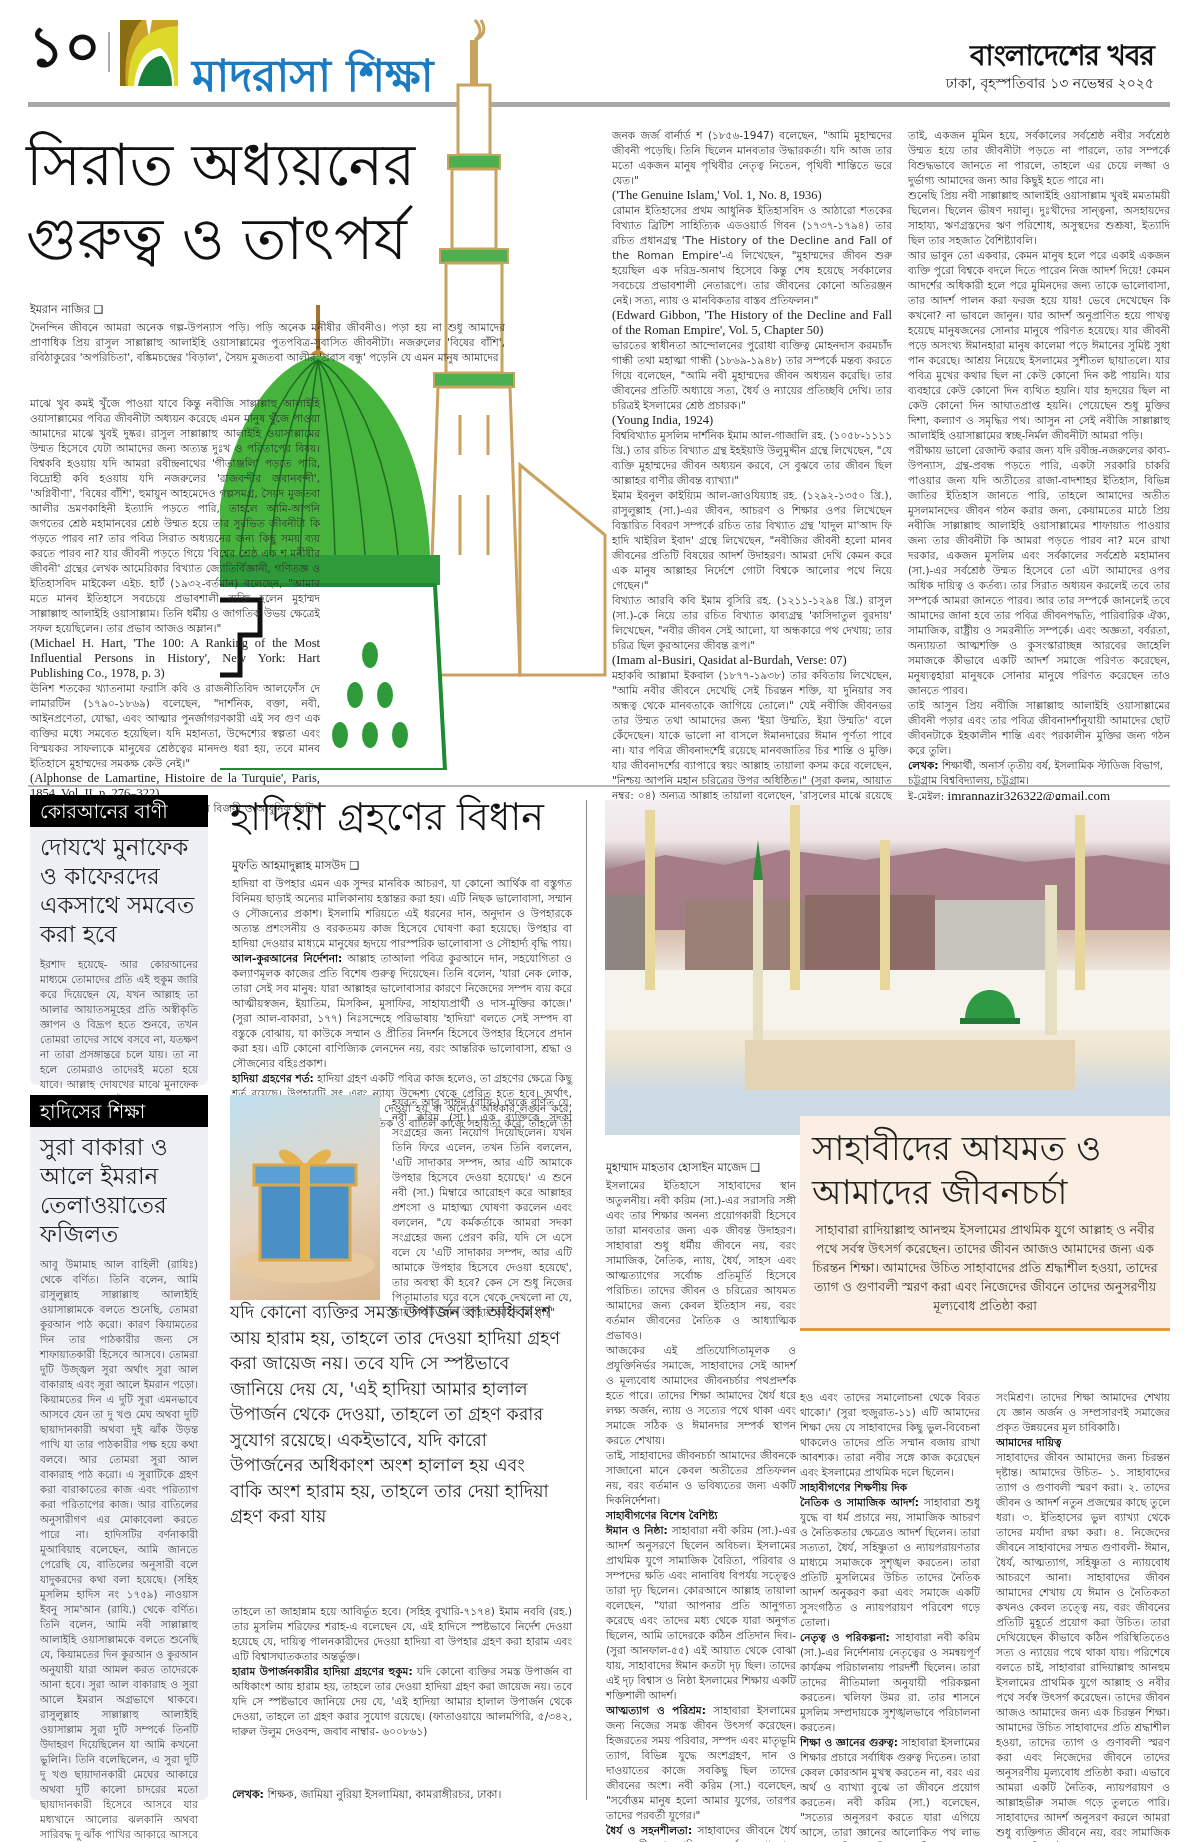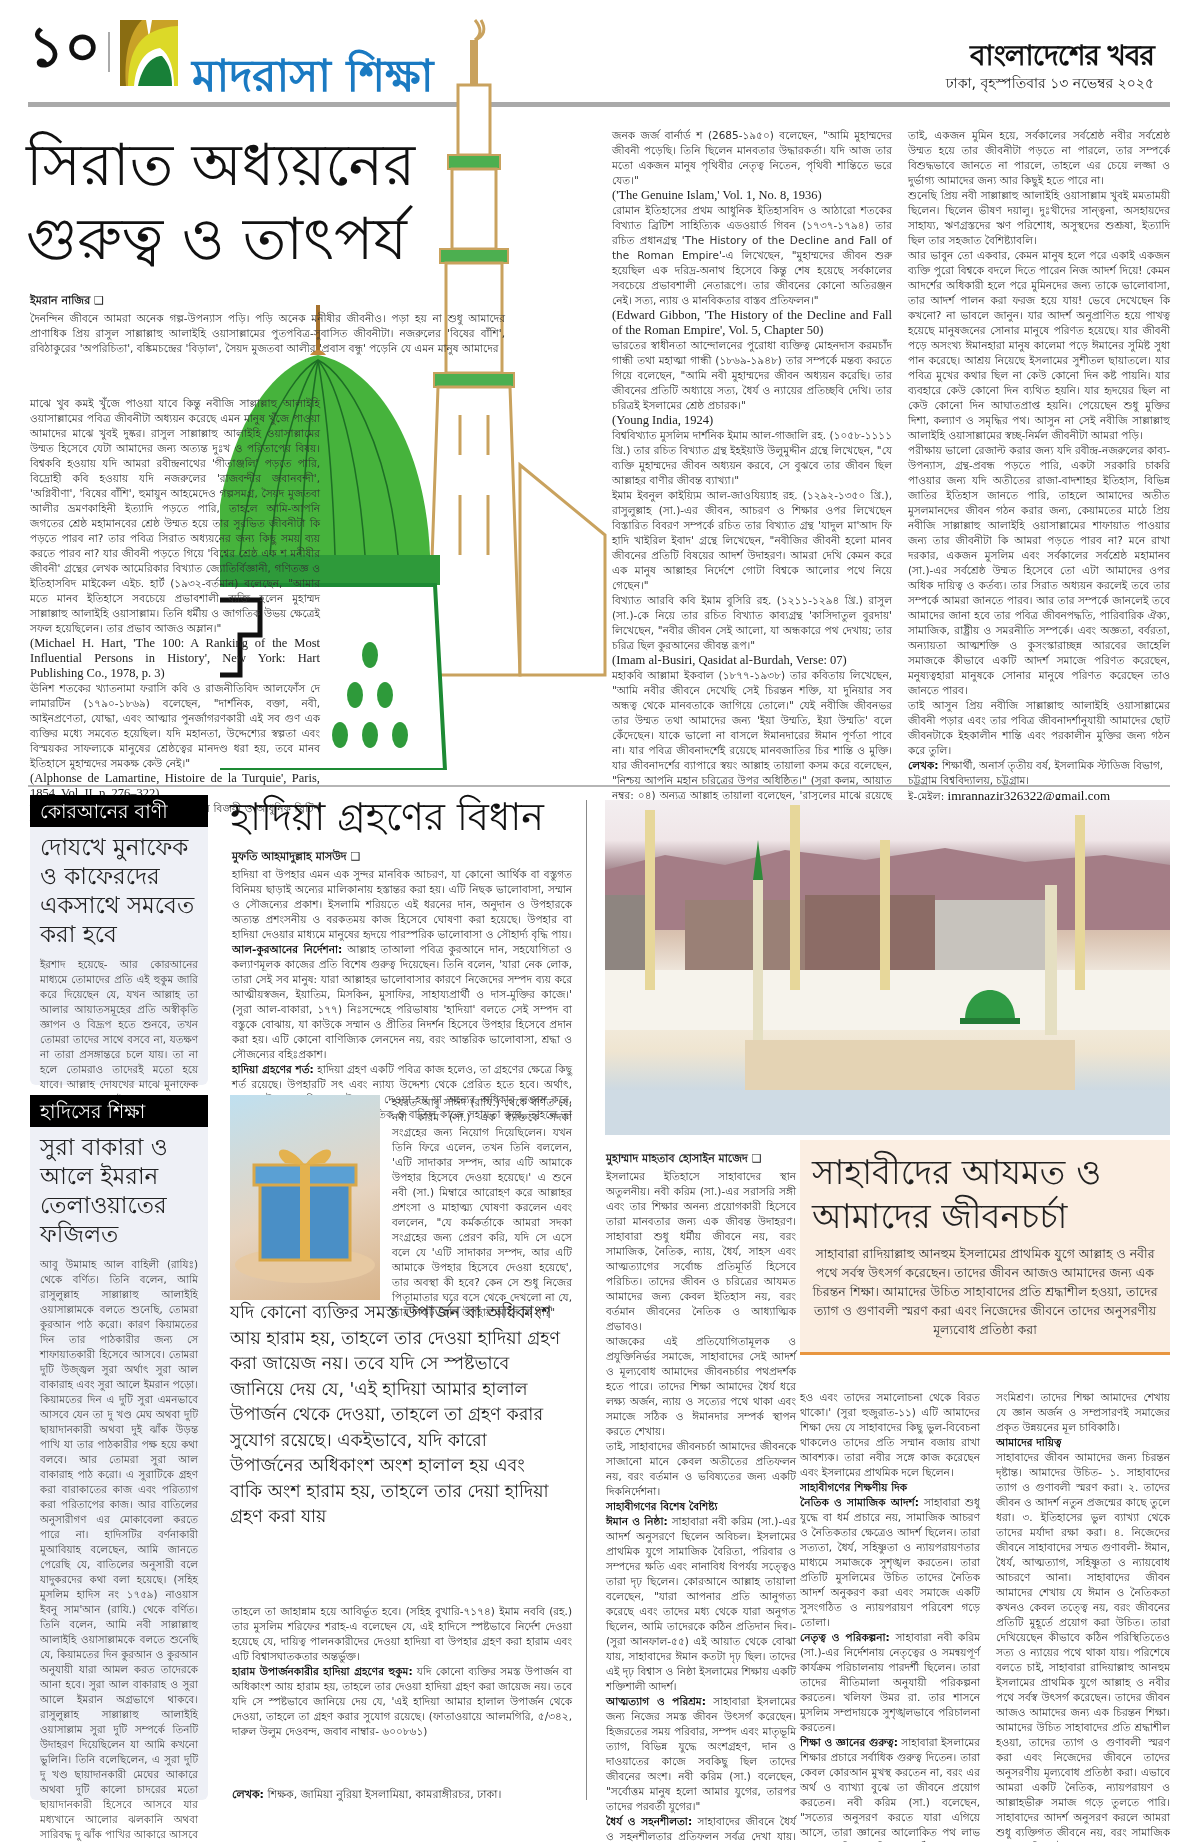--- a/index.html
+++ b/index.html
@@ -12,21 +12,21 @@
   .page-num { left: 28px; top: 18px; font-size: 56px; font-weight: bold; color: #111; line-height: 1; font-family: "DejaVu Serif", serif; }
   .num-sep { left: 108px; top: 32px; width: 2px; height: 40px; background: #aaa; }
   .logo { left: 120px; top: 20px; width: 58px; height: 66px; }
   .section-title { left: 192px; top: 26px; font-size: 44px; color: #1a7ac2; font-weight: bold; line-height: 1; margin-top: 28px; }
   .paper-name { right: 46px; top: 34px; font-size: 28px; font-weight: 900; color: #111; letter-spacing: -1px; }
   .paper-date { right: 46px; top: 72px; font-size: 14px; color: #222; }
   .mast-rule { left: 28px; top: 102px; width: 1142px; height: 5px; background: #a9a9a9; }
 
   
   .main-head { left: 26px; top: 128px; font-size: 58px; line-height: 74px; color: #111; font-weight: normal; width: 540px; }
-  .byline { font-size: 11px; font-weight: bold; color: #222; }
+  .byline { font-size: 11px; font-weight: normal; color: #222; margin-top: 9px; }
   .body-text { font-size: 10.5px; line-height: 15px; color: #333; text-align: justify; }
   .body-text .eng { font-family: "Liberation Serif", serif; font-size: 12.5px; color: #222; }
   .col-main1 { left: 30px; top: 292px; width: 475px; }
   .col-main1b { left: 30px; top: 396px; width: 290px; }
   .col-main2 { left: 612px; top: 128px; width: 280px; }
   .col-main3 { left: 908px; top: 128px; width: 262px; }
   .writer-note { font-size: 10.5px; line-height: 15px; color: #333; }
   .email { font-family: "Liberation Serif", serif; font-size: 13px; color: #111; margin-top: 32px; }
 
   
@@ -52,21 +52,21 @@
   .hadiya-bottom { left: 232px; top: 1604px; width: 340px; }
   .hadiya-writer { left: 232px; top: 1786px; font-size: 11px; color: #333; }
   .v-rule { left: 586px; top: 800px; width: 1px; height: 1000px; background: #888; }
 
   
   .photo { left: 605px; top: 800px; width: 565px; height: 335px; overflow: hidden;
            background: linear-gradient(180deg,#f3eef0 0%,#f0e6e8 12%,#9b7d84 22%,#c8a9a8 30%,#d9c2b0 40%,#f6f2ea 55%,#efe5d1 75%,#c9d8e4 88%,#dfe8ef 100%); }
 
   
   .sahabi-byline-col { left: 606px; top: 1150px; width: 190px; }
-  .sahabi-box { left: 800px; top: 1140px; width: 370px; height: 215px; background: #fbeee2; border-bottom: 3px solid #e89640; }
+  .sahabi-box { left: 800px; top: 1116px; width: 370px; height: 215px; background: #fbeee2; border-bottom: 3px solid #e89640; }
   .sahabi-head { font-size: 34px; line-height: 44px; color: #222; padding: 10px 12px 4px 12px; }
   .sahabi-deck { font-size: 12.5px; line-height: 19px; color: #333; text-align: center; padding: 2px 12px; }
   .sahabi-col2 { left: 800px; top: 1390px; width: 180px; }
   .sahabi-col3 { left: 996px; top: 1390px; width: 174px; }
   .sub-head { font-weight: bold; color: #111; }
   .strong { font-weight: bold; color: #111; }
 </style>
 </head>
 <body>
 
@@ -137,21 +137,21 @@
 </div>
 <div class="abs col-main1b">
   <p class="body-text">মাঝে খুব কমই খুঁজে পাওয়া যাবে কিন্তু নবীজি সাল্লাল্লাহু আলাইহি ওয়াসাল্লামের পবিত্র জীবনীটা অধ্যয়ন করেছে এমন মানুষ খুঁজে পাওয়া আমাদের মাঝে খুবই দুষ্কর। রাসুল সাল্লাল্লাহু আলাইহি ওয়াসাল্লামের উম্মত হিসেবে যেটা আমাদের জন্য অত্যন্ত দুঃখ ও পরিতাপের বিষয়। বিশ্বকবি হওয়ায় যদি আমরা রবীন্দ্রনাথের 'গীতাঞ্জলি' পড়তে পারি, বিদ্রোহী কবি হওয়ায় যদি নজরুলের 'রাজবন্দীর জবানবন্দী', 'অগ্নিবীণা', 'বিষের বাঁশি', হুমায়ুন আহমেদেও গল্পসমগ্র, সৈয়দ মুজতবা আলীর ভ্রমণকাহিনী ইত্যাদি পড়তে পারি, তাহলে আমি-আপনি জগতের শ্রেষ্ঠ মহামানবের শ্রেষ্ঠ উম্মত হয়ে তার সুরভিত জীবনীটা কি পড়তে পারব না? তার পবিত্র সিরাত অধ্যয়নের জন্য কিছু সময় ব্যয় করতে পারব না? যার জীবনী পড়তে গিয়ে 'বিশ্বের শ্রেষ্ঠ এক শ মনীষীর জীবনী' গ্রন্থের লেখক আমেরিকার বিখ্যাত জ্যোতির্বিজ্ঞানী, গণিতজ্ঞ ও ইতিহাসবিদ মাইকেল এইচ. হার্ট (১৯৩২-বর্তমান) বলেছেন, "আমার মতে মানব ইতিহাসে সবচেয়ে প্রভাবশালী ব্যক্তি হলেন মুহাম্মদ সাল্লাল্লাহু আলাইহি ওয়াসাল্লাম। তিনি ধর্মীয় ও জাগতিক উভয় ক্ষেত্রেই সফল হয়েছিলেন। তার প্রভাব আজও অম্লান।"</p>
   <p class="body-text eng"><span class="eng">(Michael H. Hart, 'The 100: A Ranking of the Most Influential Persons in History', New York: Hart Publishing Co., 1978, p. 3)</span></p>
   <p class="body-text">ঊনিশ শতকের খ্যাতনামা ফরাসি কবি ও রাজনীতিবিদ আলফোঁস দে লামারটিন (১৭৯০-১৮৬৯) বলেছেন, "দার্শনিক, বক্তা, নবী, আইনপ্রণেতা, যোদ্ধা, এবং আত্মার পুনর্জাগরণকারী এই সব গুণ এক ব্যক্তির মধ্যে সমবেত হয়েছিল। যদি মহানতা, উদ্দেশ্যের স্বল্পতা এবং বিস্ময়কর সাফল্যকে মানুষের শ্রেষ্ঠত্বের মানদণ্ড ধরা হয়, তবে মানব ইতিহাসে মুহাম্মদের সমকক্ষ কেউ নেই।"</p>
   <p class="body-text"><span class="eng">(Alphonse de Lamartine, Histoire de la Turquie', Paris, 1854, Vol. II, p. 276–322)</span></p>
   <p class="body-text">বিখ্যাত আইরিশ নাট্যকার, সাহিত্যে নোবেল বিজয়ী ও আধুনিক ব্রিটিশ নাটকের অন্যতম</p>
 </div>
 
 <div class="abs col-main2">
-  <p class="body-text">জনক জর্জ বার্নার্ড শ (2685-১৯৫০) বলেছেন, "আমি মুহাম্মদের জীবনী পড়েছি। তিনি ছিলেন মানবতার উদ্ধারকর্তা। যদি আজ তার মতো একজন মানুষ পৃথিবীর নেতৃত্ব নিতেন, পৃথিবী শান্তিতে ভরে যেত।"</p>
+  <p class="body-text">জনক জর্জ বার্নার্ড শ (১৮৫৬-1947) বলেছেন, "আমি মুহাম্মদের জীবনী পড়েছি। তিনি ছিলেন মানবতার উদ্ধারকর্তা। যদি আজ তার মতো একজন মানুষ পৃথিবীর নেতৃত্ব নিতেন, পৃথিবী শান্তিতে ভরে যেত।"</p>
   <p class="body-text"><span class="eng">('The Genuine Islam,' Vol. 1, No. 8, 1936)</span></p>
   <p class="body-text">রোমান ইতিহাসের প্রথম আধুনিক ইতিহাসবিদ ও আঠারো শতকের বিখ্যাত ব্রিটিশ সাহিত্যিক এডওয়ার্ড গিবন (১৭৩৭-১৭৯৪) তার রচিত প্রধানগ্রন্থ 'The History of the Decline and Fall of the Roman Empire'-এ লিখেছেন, "মুহাম্মদের জীবন শুরু হয়েছিল এক দরিদ্র-অনাথ হিসেবে কিন্তু শেষ হয়েছে সর্বকালের সবচেয়ে প্রভাবশালী নেতারূপে। তার জীবনের কোনো অতিরঞ্জন নেই। সত্য, ন্যায় ও মানবিকতার বাস্তব প্রতিফলন।"</p>
   <p class="body-text"><span class="eng">(Edward Gibbon, 'The History of the Decline and Fall of the Roman Empire', Vol. 5, Chapter 50)</span></p>
   <p class="body-text">ভারতের স্বাধীনতা আন্দোলনের পুরোধা ব্যক্তিত্ব মোহনদাস করমচাঁদ গান্ধী তথা মহাত্মা গান্ধী (১৮৬৯-১৯৪৮) তার সম্পর্কে মন্তব্য করতে গিয়ে বলেছেন, "আমি নবী মুহাম্মদের জীবন অধ্যয়ন করেছি। তার জীবনের প্রতিটি অধ্যায়ে সত্য, ধৈর্য ও ন্যায়ের প্রতিচ্ছবি দেখি। তার চরিত্রই ইসলামের শ্রেষ্ঠ প্রচারক।"</p>
   <p class="body-text"><span class="eng">(Young India, 1924)</span></p>
   <p class="body-text">বিশ্ববিখ্যাত মুসলিম দার্শনিক ইমাম আল-গাজালি রহ. (১০৫৮-১১১১ খ্রি.) তার রচিত বিখ্যাত গ্রন্থ ইহইয়াউ উলুমুদ্দীন গ্রন্থে লিখেছেন, "যে ব্যক্তি মুহাম্মদের জীবন অধ্যয়ন করবে, সে বুঝবে তার জীবন ছিল আল্লাহর বাণীর জীবন্ত ব্যাখ্যা।"</p>
   <p class="body-text">ইমাম ইবনুল কাইয়্যিম আল-জাওযিয়্যাহ রহ. (১২৯২-১৩৫০ খ্রি.), রাসুলুল্লাহ (সা.)-এর জীবন, আচরণ ও শিক্ষার ওপর লিখেছেন বিস্তারিত বিবরণ সম্পর্কে রচিত তার বিখ্যাত গ্রন্থ 'যাদুল মা'আদ ফি হাদি খাইরিল ইবাদ' গ্রন্থে লিখেছেন, "নবীজির জীবনী হলো মানব জীবনের প্রতিটি বিষয়ের আদর্শ উদাহরণ। আমরা দেখি কেমন করে এক মানুষ আল্লাহর নির্দেশে গোটা বিশ্বকে আলোর পথে নিয়ে গেছেন।"</p>
   <p class="body-text">বিখ্যাত আরবি কবি ইমাম বুসিরি রহ. (১২১১-১২৯৪ খ্রি.) রাসুল (সা.)-কে নিয়ে তার রচিত বিখ্যাত কাব্যগ্রন্থ 'কাসিদাতুল বুরদায়' লিখেছেন, "নবীর জীবন সেই আলো, যা অন্ধকারে পথ দেখায়; তার চরিত্র ছিল কুরআনের জীবন্ত রূপ।"</p>
   <p class="body-text"><span class="eng">(Imam al-Busiri, Qasidat al-Burdah, Verse: 07)</span></p>
   <p class="body-text">মহাকবি আল্লামা ইকবাল (১৮৭৭-১৯৩৮) তার কবিতায় লিখেছেন, "আমি নবীর জীবনে দেখেছি সেই চিরন্তন শক্তি, যা দুনিয়ার সব অন্ধত্ব থেকে মানবতাকে জাগিয়ে তোলে।" যেই নবীজি জীবনভর তার উম্মত তথা আমাদের জন্য 'ইয়া উম্মতি, ইয়া উম্মতি' বলে কেঁদেছেন। যাকে ভালো না বাসলে ঈমানদারের ঈমান পূর্ণতা পাবে না। যার পবিত্র জীবনাদর্শেই রয়েছে মানবজাতির চির শান্তি ও মুক্তি। যার জীবনাদর্শের ব্যাপারে স্বয়ং আল্লাহ তায়ালা কসম করে বলেছেন, "নিশ্চয় আপনি মহান চরিত্রের উপর অধিষ্ঠিত।" (সুরা কলম, আয়াত নম্বর: ০৪) অন্যত্র আল্লাহ তায়ালা বলেছেন, 'রাসুলের মাঝে রয়েছে তোমাদের জন্য উত্তম আদর্শ।' (সুরা আহযাব, আয়াত নম্বর: ২১)</p>

